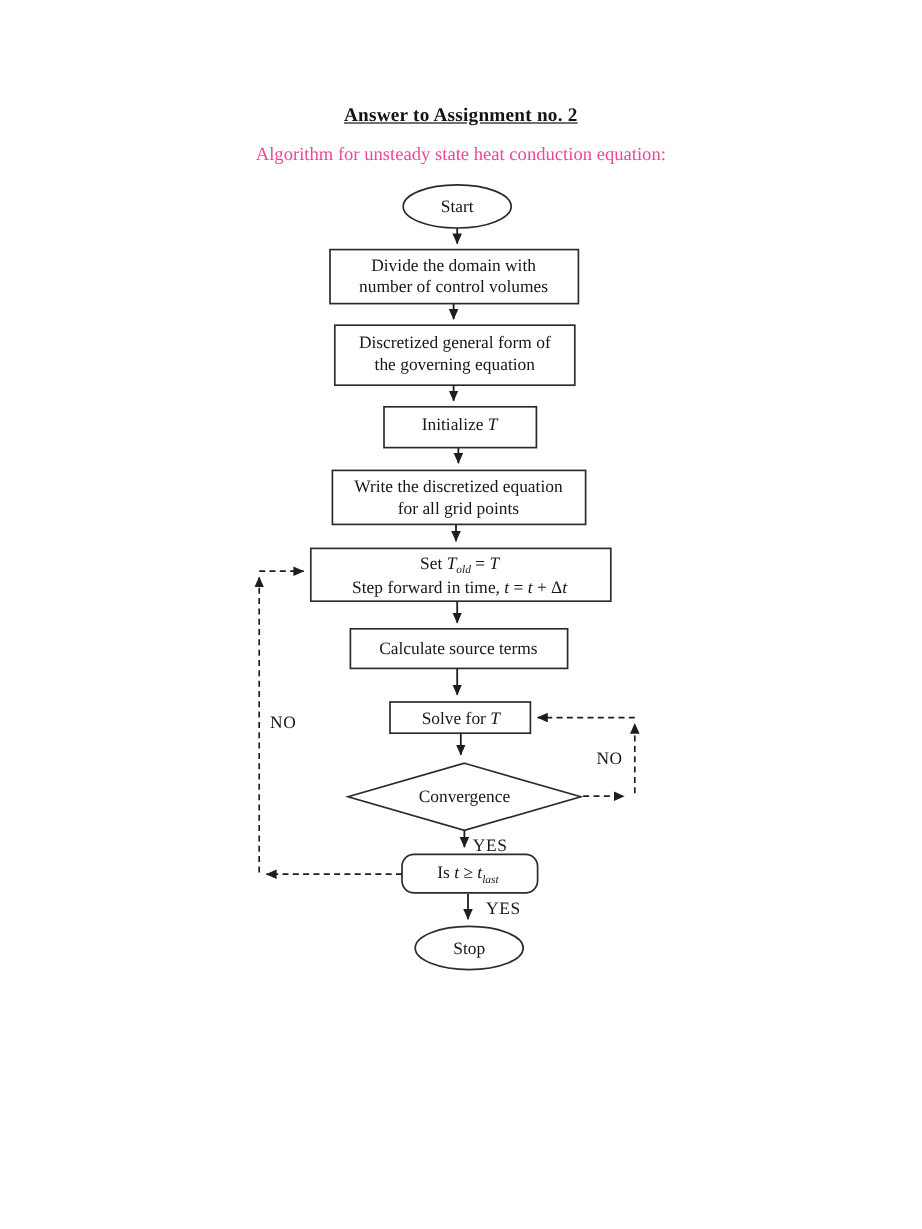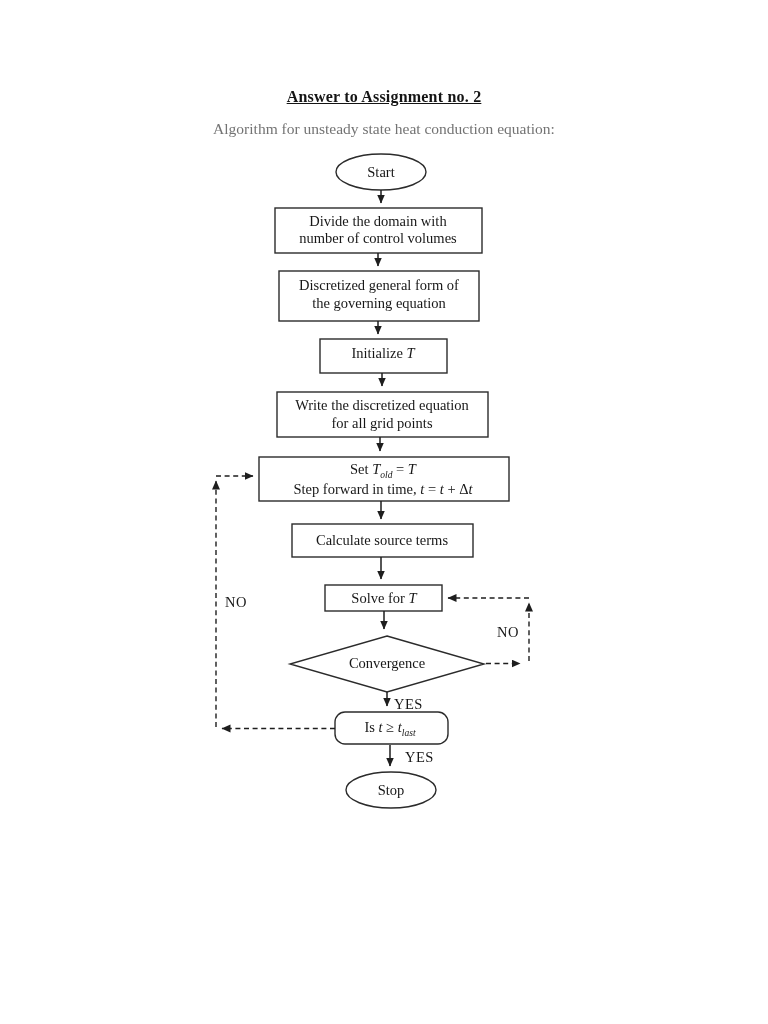--- a/index.html
+++ b/index.html
@@ -23,21 +23,21 @@
     text-decoration: underline;
     letter-spacing: 0.2px;
   }
   .doc-subtitle {
     position: absolute;
     top: 120px; left: 0;
     width: 768px;
     text-align: center;
     font-family: "Liberation Serif", serif;
     font-size: 15.5px;
-    color: #737373;
+    color: #ec4899;
   }
   svg.flow { position: absolute; top: 0; left: 0; }
   .shape { fill: #ffffff; stroke: #2b2b2b; stroke-width: 1.4; }
   .conn  { stroke: #1e1e1e; stroke-width: 1.5; fill: none; }
   .dash  { stroke-dasharray: 5 3.6; stroke-width: 1.4; }
   svg.flow text {
     font-family: "Liberation Serif", serif;
     font-size: 14.5px;
     fill: #171717;
   }

